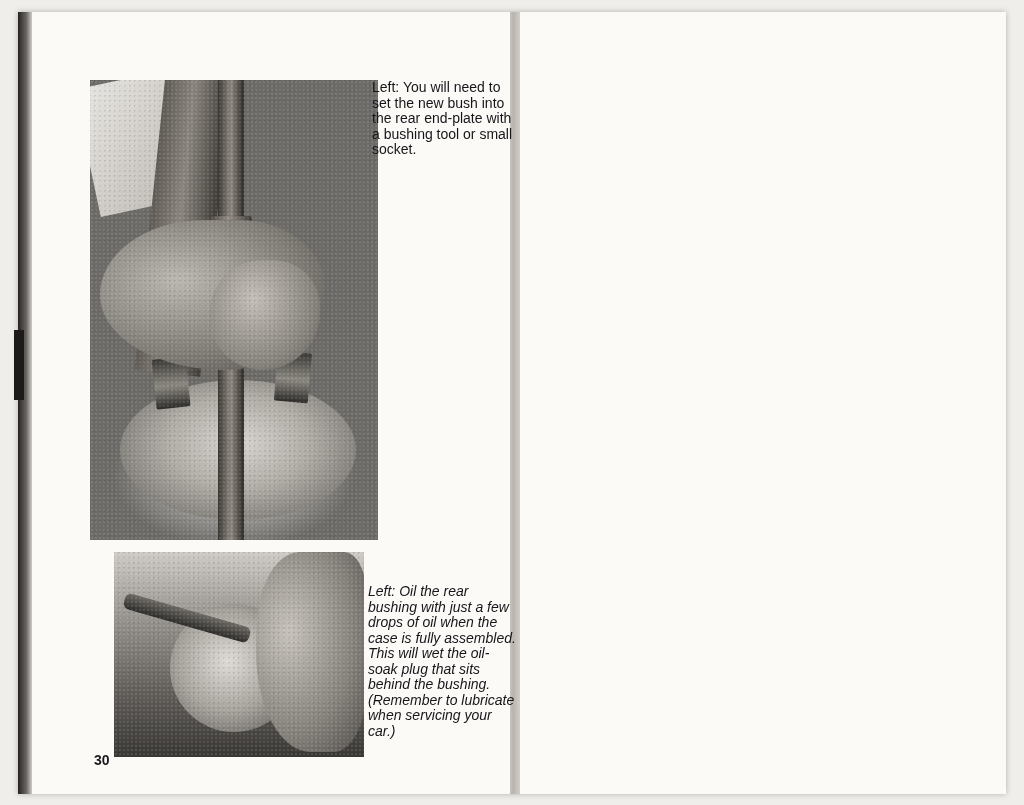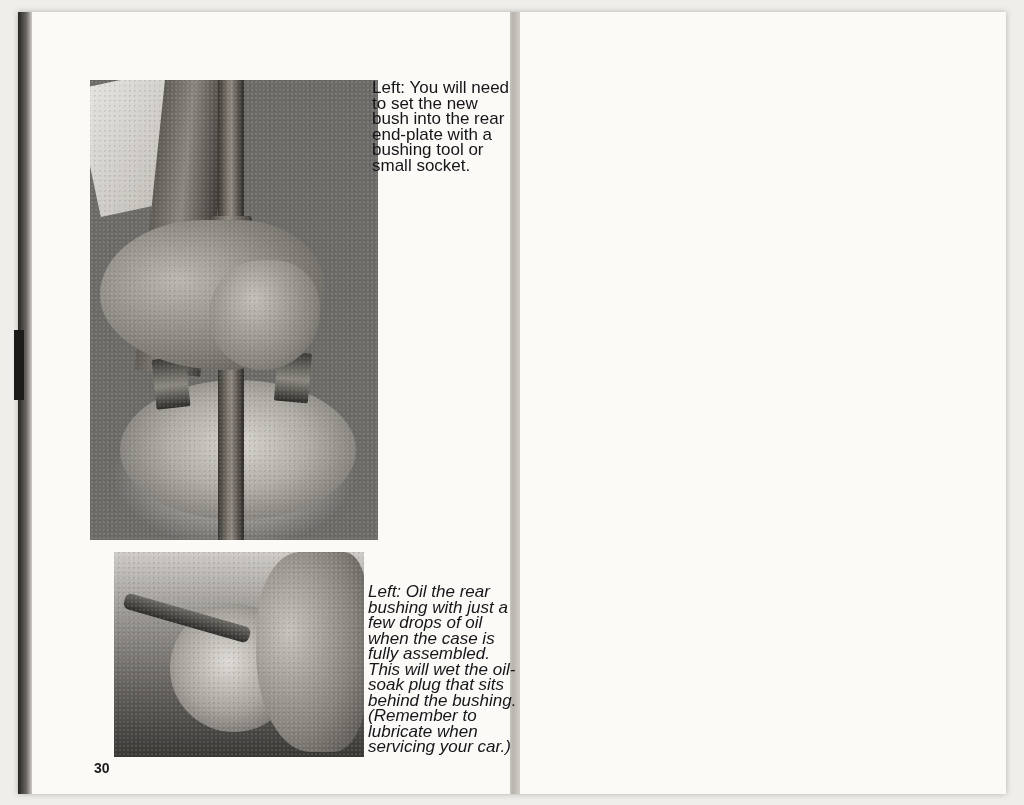--- a/index.html
+++ b/index.html
@@ -163,34 +163,34 @@
   #photo-oil .fingers {
     position: absolute;
     left: 142px; top: 0px; width: 110px; height: 200px;
     background: radial-gradient(ellipse at 30% 40%, #c6c2bb, #85817b 60%, #4f4c48);
     border-radius: 40% 20% 30% 50%;
   }
 
   
   .caption {
     position: absolute;
-    font-size: 17px;
+    font-size: 14px;
     line-height: 15.5px;
     color: #16161a;
   }
   #cap-left-top { left: 340px; top: 68px; width: 146px; }
   #cap-left-bottom { left: 336px; top: 572px; width: 150px; font-style: italic; }
 
   .folio {
     position: absolute;
     font-size: 14px;
     font-weight: bold;
     color: #1a1a1d;
   }
-  #folio-left { left: 62px; top: 740px; margin-top: 8px; }
+  #folio-left { left: 62px; top: 740px; }
 </style>
 </head>
 <body>
 
 <div class="scan">
   <div class="scan-bg"></div>
 
   <div class="page-spread"></div>
   <div class="binding-left"></div>
   <div class="binding-notch"></div>

